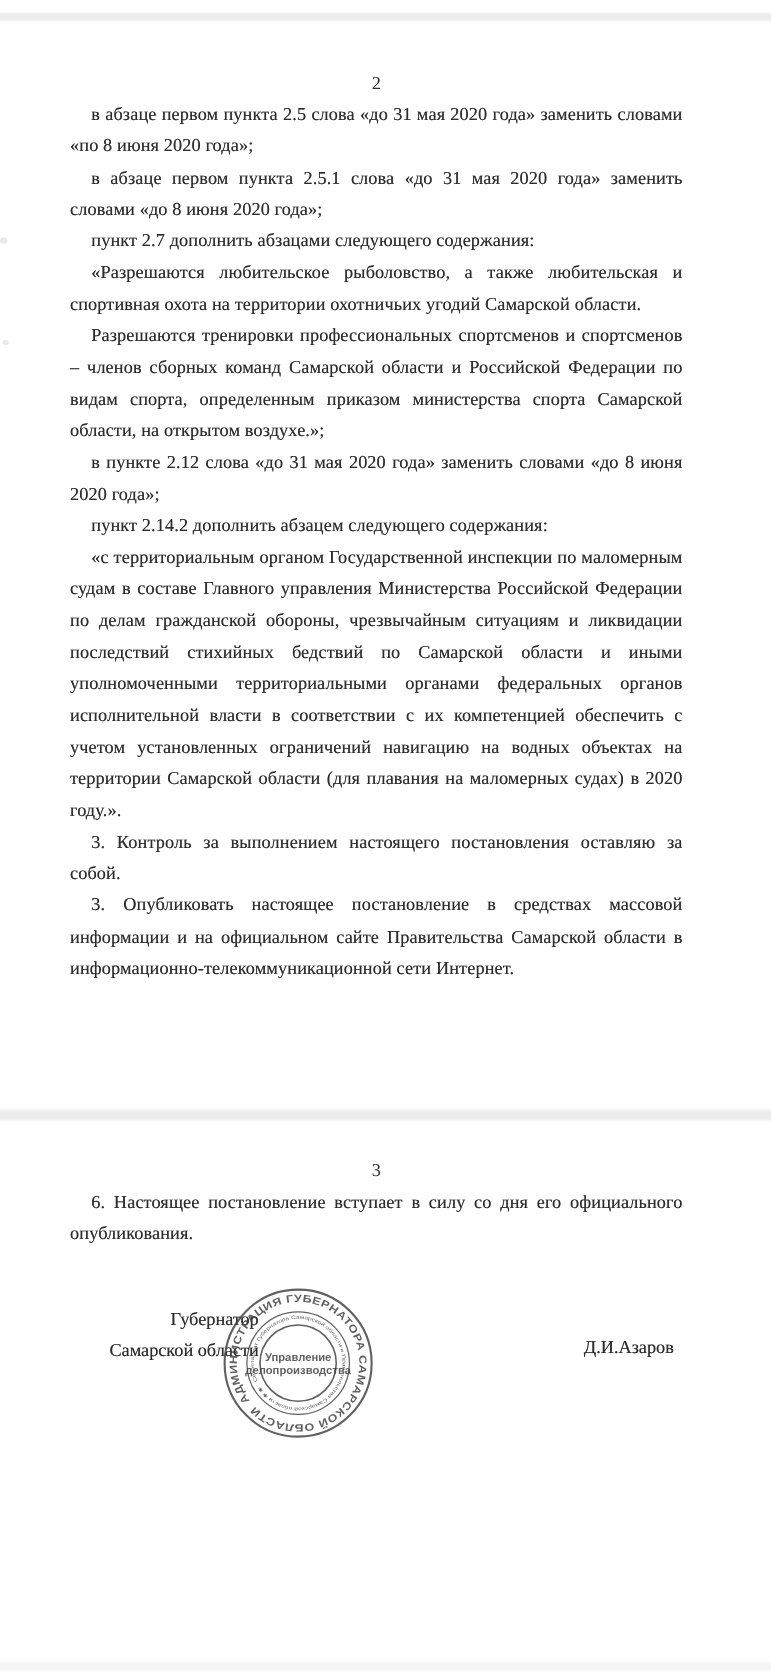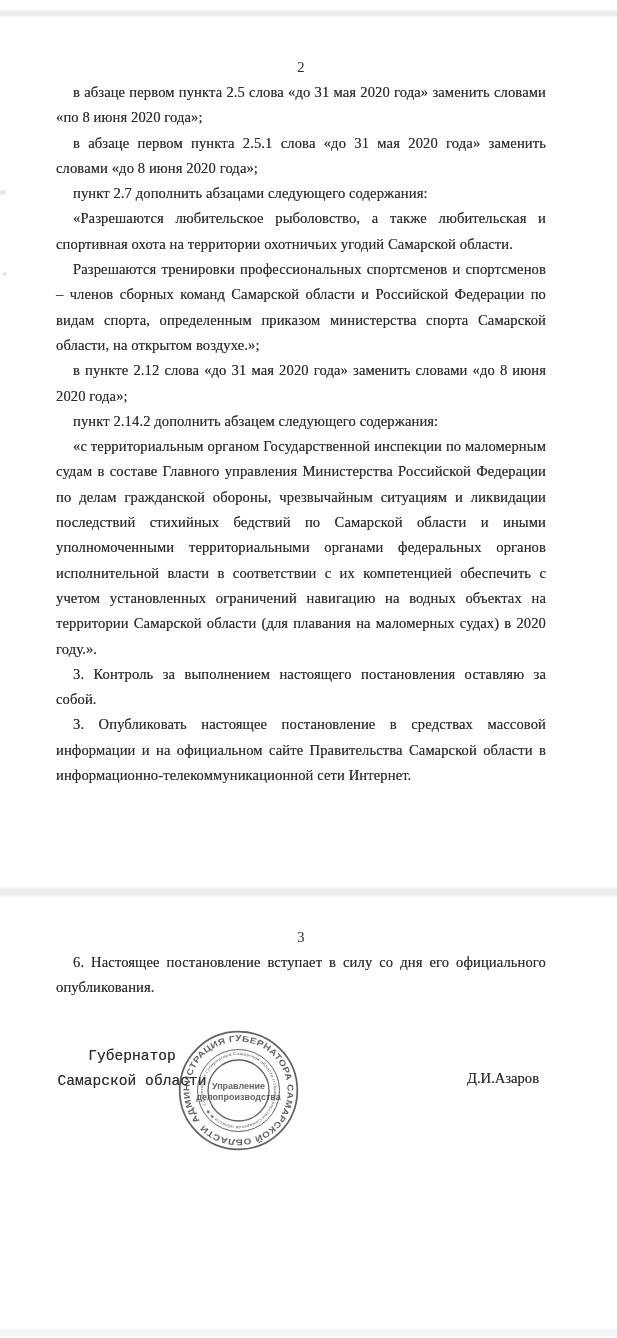--- a/index.html
+++ b/index.html
@@ -43,23 +43,22 @@
     text-align:justify;
     text-indent:17px;
     letter-spacing:0.1px;
     text-shadow:0 0 0.5px rgba(45,45,45,0.65);
     font-family:Liberation Serif, serif;
   }
 
   
   .sig-title{
     position:absolute;left:57px;top:1044px;width:150px;
-    font-size:14.6px;line-height:24.5px;text-align:center;
+    font-size:14.6px;line-height:24.5px;text-align:right;
     text-shadow:0 0 0.5px rgba(45,45,45,0.65);
-    font-family:Liberation Mono, monospace;
   }
   .sig-name{
     position:absolute;left:467px;top:1066px;
     font-size:14.6px;line-height:25px;
     text-shadow:0 0 0.5px rgba(45,45,45,0.65);
     text-align:center;
   }
   .stamp{position:absolute;left:177px;top:1029px;}
   .stamp text{font-family:"Liberation Sans", sans-serif;}
 

